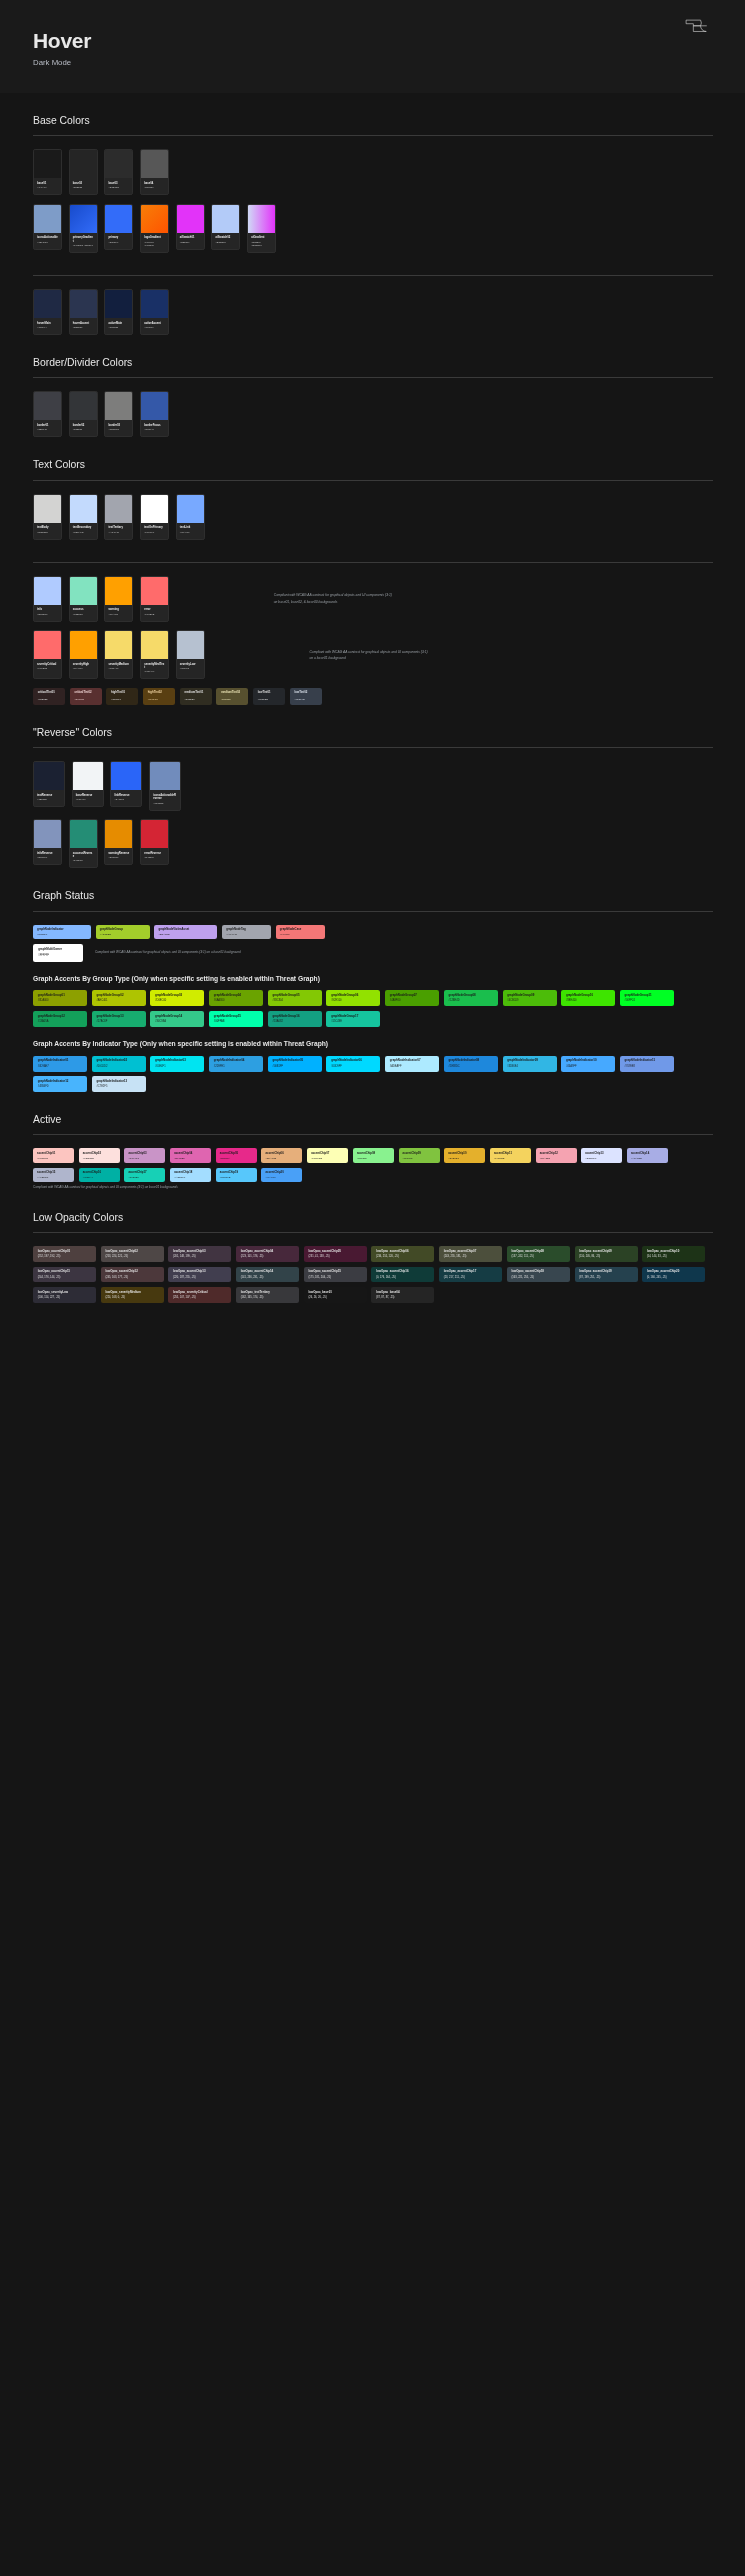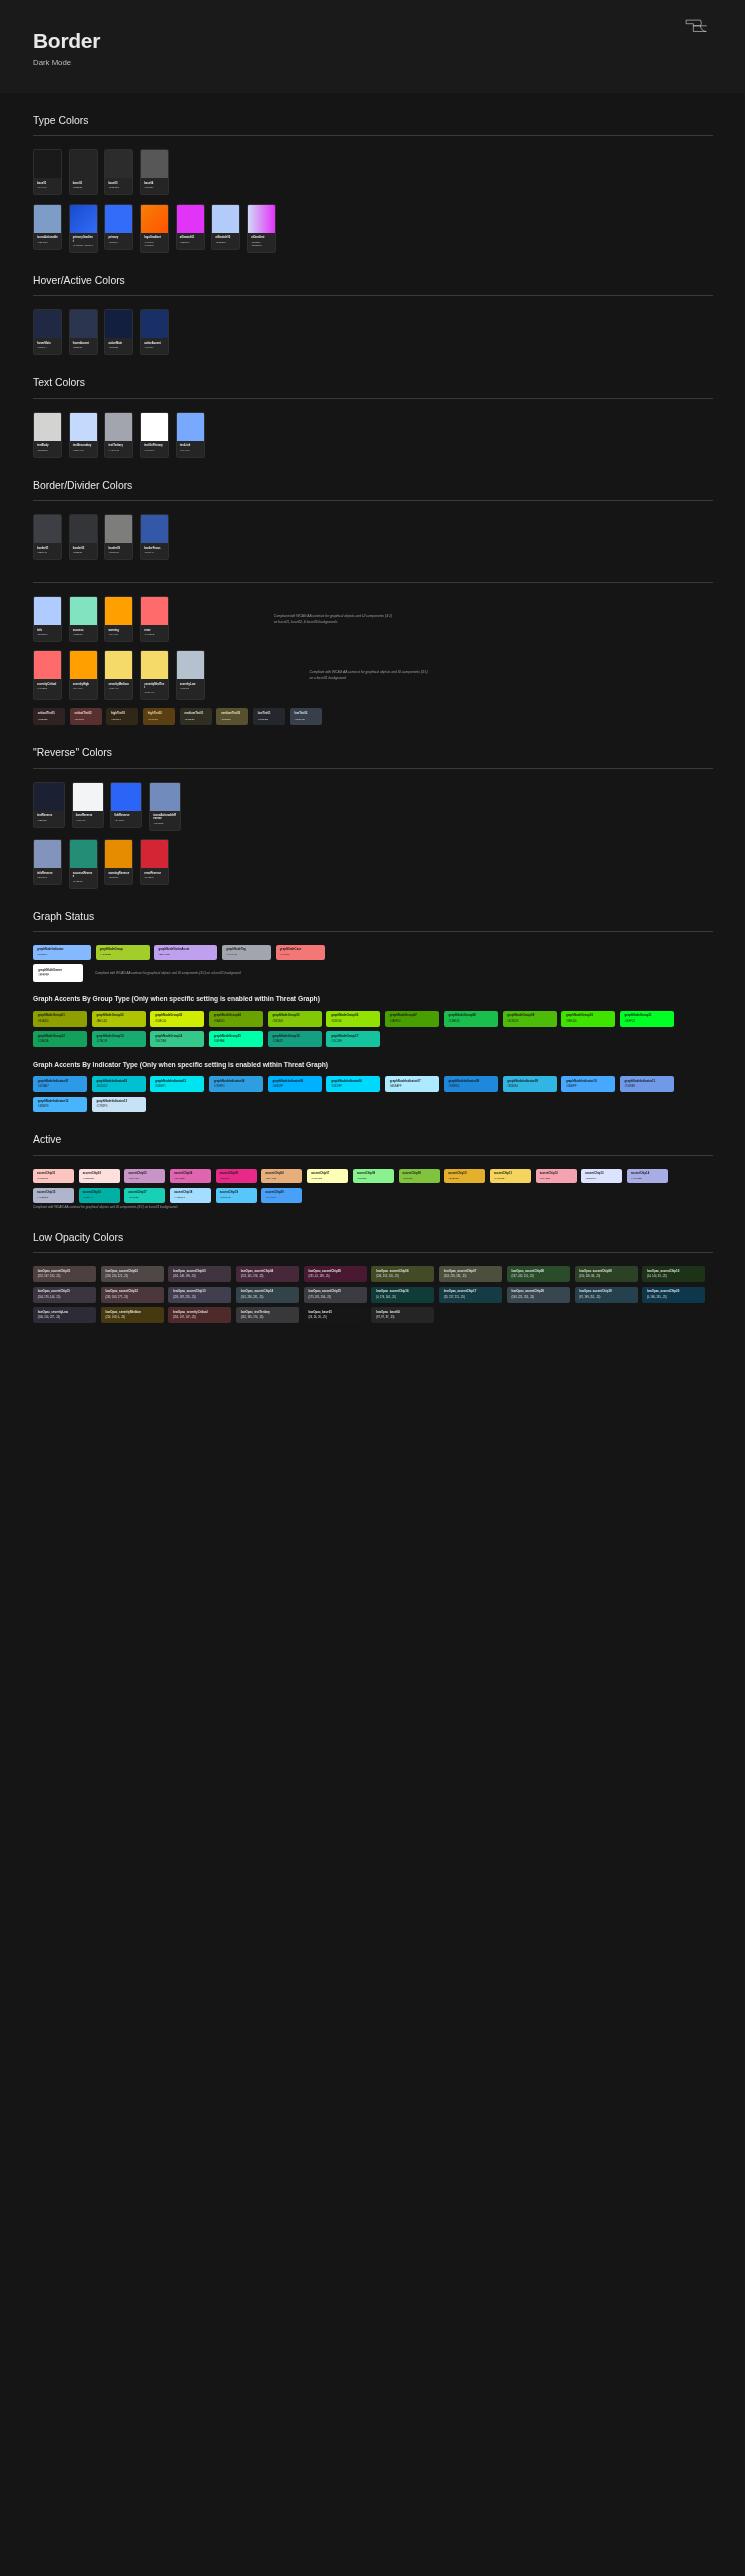--- a/index.html
+++ b/index.html
@@ -160,31 +160,31 @@
     line-height: 1.5;
     max-width: 217px;
   }
 </style>
 </head>
 <body>
 
 <div class="page">
 
   <div class="header">
-    <div class="title">Border</div>
+    <div class="title">Hover</div>
     <div class="subtitle">Dark Mode</div>
     <div class="logo">
       <svg viewBox="0 0 60 34" width="31" height="17.6">
         <path d="M6 6 H34 A11 11 0 0 1 34 17 H20 M6 6 V13 H20 V28 M20 17 H46 M34 17 A11 11 0 0 0 45 28 H20" fill="none" stroke="#D8D8D8" stroke-width="1.2"></path>
       </svg>
     </div>
   </div>
 
   <div class="section">
-    <div class="section-title">Type Colors</div>
+    <div class="section-title">Base Colors</div>
     <div class="rule"></div>
     <div class="swatch-row" id="base-row1">
         <div class="swatch">
           <div class="swatch-chipcolor" style="background: rgb(26, 26, 26);"></div>
           <div class="swatch-meta">
             <div class="swatch-name">base01</div>
             <div class="swatch-hex">#1A1A1A</div>
           </div>
         </div>
         <div class="swatch">
@@ -256,21 +256,20 @@
           <div class="swatch-chipcolor" style="background: linear-gradient(90deg, rgb(207, 217, 245), rgb(226, 51, 249));"></div>
           <div class="swatch-meta">
             <div class="swatch-name">aiGradient</div>
             <div class="swatch-hex">#E233F9 - #B3CBF8</div>
           </div>
         </div>
       </div>
   </div>
 
   <div class="section">
-    <div class="section-title">Hover/Active Colors</div>
     <div class="rule"></div>
     <div class="swatch-row" id="hover-row">
         <div class="swatch">
           <div class="swatch-chipcolor" style="background: rgb(31, 41, 68);"></div>
           <div class="swatch-meta">
             <div class="swatch-name">hoverMain</div>
             <div class="swatch-hex">#1F2944</div>
           </div>
         </div>
         <div class="swatch">
@@ -285,20 +284,55 @@
           <div class="swatch-meta">
             <div class="swatch-name">activeMain</div>
             <div class="swatch-hex">#121F3E</div>
           </div>
         </div>
         <div class="swatch">
           <div class="swatch-chipcolor" style="background: rgb(25, 48, 102);"></div>
           <div class="swatch-meta">
             <div class="swatch-name">activeAccent</div>
             <div class="swatch-hex">#193066</div>
+          </div>
+        </div>
+      </div>
+  </div>
+
+  <div class="section">
+    <div class="section-title">Border/Divider Colors</div>
+    <div class="rule"></div>
+    <div class="swatch-row" id="border-row">
+        <div class="swatch">
+          <div class="swatch-chipcolor" style="background: rgb(62, 63, 69);"></div>
+          <div class="swatch-meta">
+            <div class="swatch-name">border01</div>
+            <div class="swatch-hex">#3E3F45</div>
+          </div>
+        </div>
+        <div class="swatch">
+          <div class="swatch-chipcolor" style="background: rgb(51, 53, 56);"></div>
+          <div class="swatch-meta">
+            <div class="swatch-name">border02</div>
+            <div class="swatch-hex">#333538</div>
+          </div>
+        </div>
+        <div class="swatch">
+          <div class="swatch-chipcolor" style="background: rgb(125, 125, 124);"></div>
+          <div class="swatch-meta">
+            <div class="swatch-name">border03</div>
+            <div class="swatch-hex">#7D7D7C</div>
+          </div>
+        </div>
+        <div class="swatch">
+          <div class="swatch-chipcolor" style="background: rgb(52, 88, 168);"></div>
+          <div class="swatch-meta">
+            <div class="swatch-name">borderFocus</div>
+            <div class="swatch-hex">#3458A8</div>
           </div>
         </div>
       </div>
   </div>
 
   <div class="section">
     <div class="section-title">Text Colors</div>
     <div class="rule"></div>
     <div class="swatch-row" id="text-row">
         <div class="swatch">
@@ -327,55 +361,20 @@
           <div class="swatch-meta">
             <div class="swatch-name">textOnPrimary</div>
             <div class="swatch-hex">#FFFFFF</div>
           </div>
         </div>
         <div class="swatch">
           <div class="swatch-chipcolor" style="background: rgb(120, 169, 255);"></div>
           <div class="swatch-meta">
             <div class="swatch-name">textLink</div>
             <div class="swatch-hex">#78A9FF</div>
-          </div>
-        </div>
-      </div>
-  </div>
-
-  <div class="section">
-    <div class="section-title">Border/Divider Colors</div>
-    <div class="rule"></div>
-    <div class="swatch-row" id="border-row">
-        <div class="swatch">
-          <div class="swatch-chipcolor" style="background: rgb(62, 63, 69);"></div>
-          <div class="swatch-meta">
-            <div class="swatch-name">border01</div>
-            <div class="swatch-hex">#3E3F45</div>
-          </div>
-        </div>
-        <div class="swatch">
-          <div class="swatch-chipcolor" style="background: rgb(51, 53, 56);"></div>
-          <div class="swatch-meta">
-            <div class="swatch-name">border02</div>
-            <div class="swatch-hex">#333538</div>
-          </div>
-        </div>
-        <div class="swatch">
-          <div class="swatch-chipcolor" style="background: rgb(125, 125, 124);"></div>
-          <div class="swatch-meta">
-            <div class="swatch-name">border03</div>
-            <div class="swatch-hex">#7D7D7C</div>
-          </div>
-        </div>
-        <div class="swatch">
-          <div class="swatch-chipcolor" style="background: rgb(52, 88, 168);"></div>
-          <div class="swatch-meta">
-            <div class="swatch-name">borderFocus</div>
-            <div class="swatch-hex">#3458A8</div>
           </div>
         </div>
       </div>
   </div>
 
   <div class="section">
     <div class="rule"></div>
     <div class="swatch-row">
       <div style="display:flex;gap:6.7px" id="status-row1">
           <div class="swatch">

